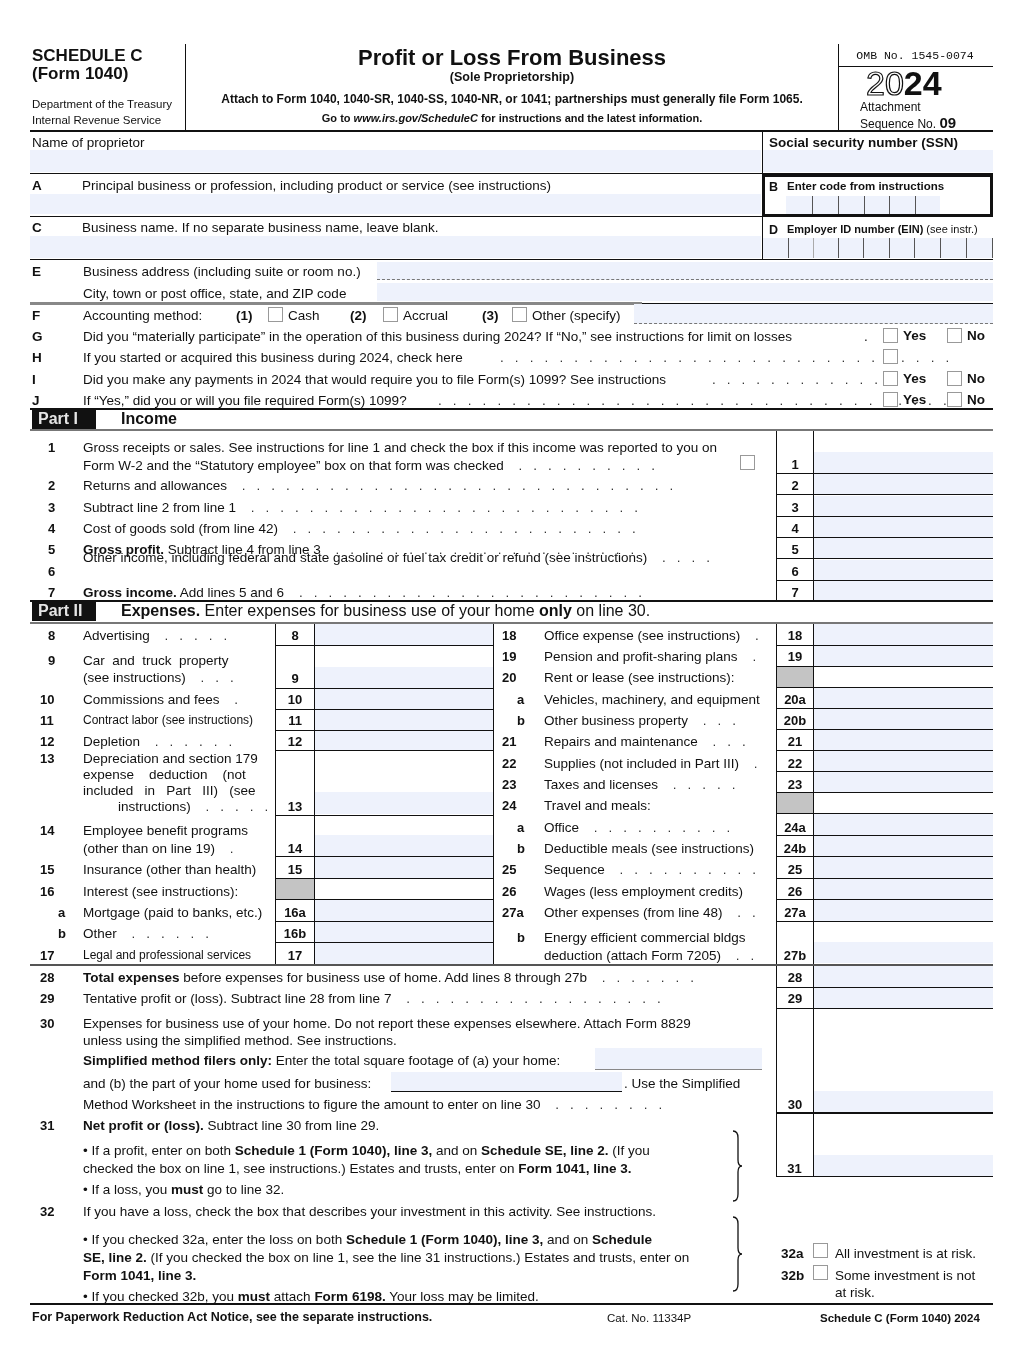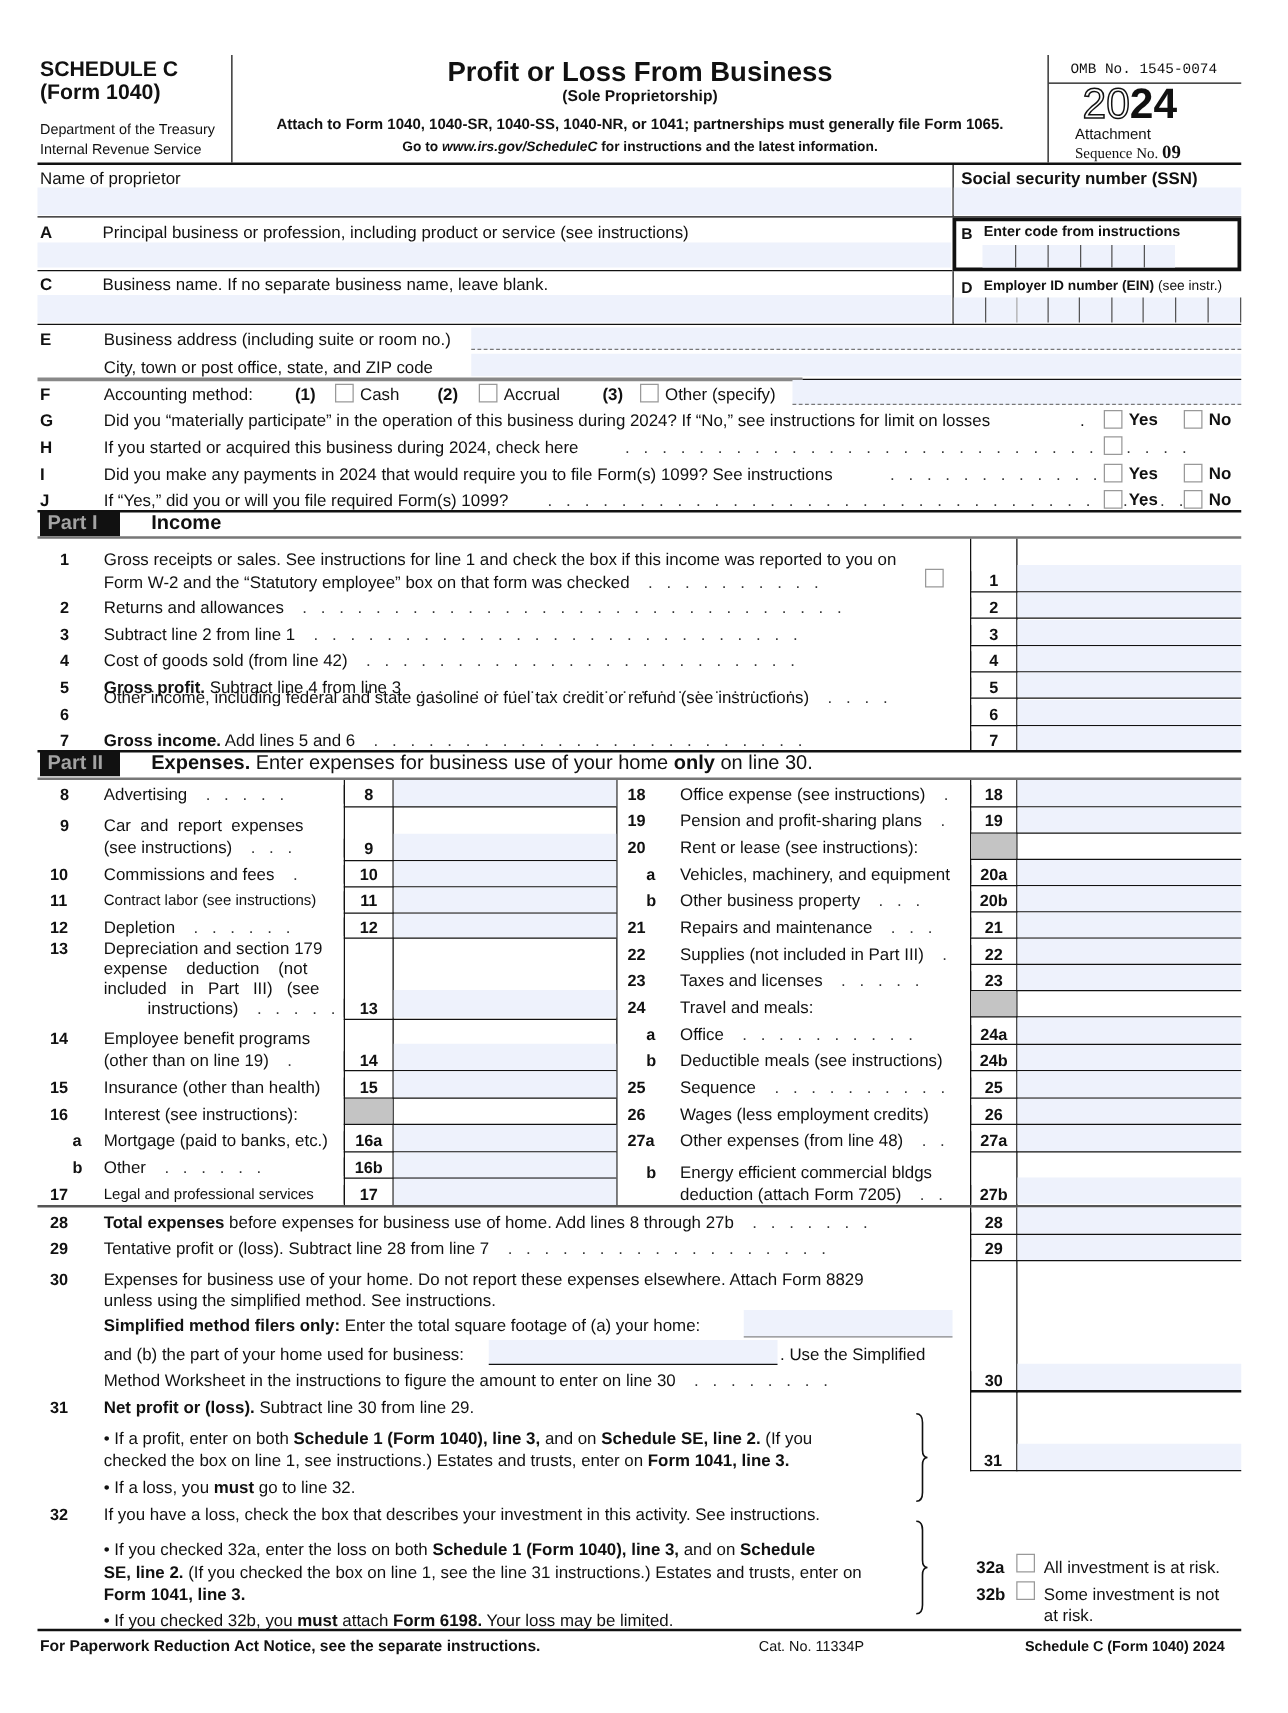--- a/index.html
+++ b/index.html
@@ -12,21 +12,21 @@
   .thin { height: 1px; }
   .thick { height: 2px; }
   .vline { position: absolute; width: 1px; background: #111; }
   .t13 { font-size: 13.5px; }
   .lnum { position: absolute; font-size: 13px; font-weight: bold; }
   .ltext { position: absolute; font-size: 13.5px; white-space: nowrap; }
   .cb { position: absolute; width: 15px; height: 15px; border: 1px solid #999; background: #fff; }
   .cblabel { position: absolute; font-size: 13.5px; font-weight: bold; }
   .lbox { position: absolute; font-size: 13px; font-weight: bold; text-align: center; border-left: 1px solid #111; }
   .inbox { position: absolute; background: #eef2fc; }
-  .partlabel { position: absolute; background: #111; color: #a3a3a3; font-weight: bold; font-size: 16px; padding: 1px 6px; }
+  .partlabel { position: absolute; background: #111; color: #e5e5e5; font-weight: bold; font-size: 16px; padding: 1px 6px; }
   .gray { position: absolute; background: #c4c4c4; }
 </style>
 </head>
 <body>
 
 <div>
   <div class="abs b" style="left:32px;top:46px;font-size:17px;">SCHEDULE C</div>
   <div class="abs b" style="left:32px;top:64px;font-size:17px;">(Form 1040)</div>
   <div class="abs" style="left:32px;top:98px;font-size:11.5px;">Department of the Treasury</div>
   <div class="abs" style="left:32px;top:114px;font-size:11.5px;">Internal Revenue Service</div>
@@ -35,21 +35,21 @@
   <div class="abs b" style="left:186px;width:652px;text-align:center;top:45px;font-size:22px;">Profit or Loss From Business</div>
   <div class="abs b" style="left:186px;width:652px;text-align:center;top:70px;font-size:12.5px;">(Sole Proprietorship)</div>
   <div class="abs b" style="left:186px;width:652px;text-align:center;top:92px;font-size:12px;">Attach to Form 1040, 1040-SR, 1040-SS, 1040-NR, or 1041; partnerships must generally file Form 1065.</div>
   <div class="abs b" style="left:186px;width:652px;text-align:center;top:112px;font-size:11px;"><span>Go to </span><span class="i">www.irs.gov/ScheduleC</span><span> for instructions and the latest information.</span></div>
   <div class="vline" style="left:838px;top:44px;height:86px;"></div>
 
   <div class="abs" style="left:839px;width:152px;text-align:center;top:49px;font-size:11.5px;font-family:Liberation Mono, monospace;">OMB No. 1545-0074</div>
   <div class="line thin" style="left:839px;width:154px;top:66px;"></div>
   <div class="abs" style="left:866px;top:65px;font-size:34px;line-height:36px;"><span style="color:#fff;-webkit-text-stroke:1.2px #111;">20</span><span class="b">24</span></div>
   <div class="abs" style="left:860px;top:100px;font-size:12px;">Attachment</div>
-  <div class="abs" style="left:860px;top:114px;font-size:12px;font-family:Liberation Serif, serif;"><span>Sequence No.</span> <span class="b" style="font-size:15px;">09</span></div>
+  <div class="abs" style="left:860px;top:114px;font-size:12px;"><span>Sequence No.</span> <span class="b" style="font-size:15px;">09</span></div>
   <div class="line thick" style="left:30px;width:963px;top:130px;"></div>
 </div>
 
 <div class="abs t13" style="left:32px;top:135px;">Name of proprietor</div>
 <input class="abs fill" style="left: 30px; top: 150px; width: 731px; height: 22px; border: none;" value="">
 <div class="vline" style="left:762px;top:131px;height:42px;"></div>
 <div class="abs b t13" style="left:769px;top:135px;">Social security number (SSN)</div>
 <input class="abs fill" style="left: 763px; top: 150px; width: 230px; height: 22px; border: none;" value="">
 <div class="line thin" style="left:30px;width:963px;top:173px;"></div>
 
@@ -194,21 +194,21 @@
 <div class="vline" style="left:776px;top:624px;height:340px;"></div>
 <div class="vline" style="left:813px;top:624px;height:340px;"></div>
 
 <div id="part2-rows">
     <div class="lnum" style="left: 48px; top: 628px;">8</div>
     <div class="ltext" style="left: 83px; top: 628px; font-size: 13.5px;"><span>Advertising</span><span style="letter-spacing: 11px; color: rgb(51, 51, 51);"> .....</span></div>
     <div class="lbox" style="left: 275px; top: 628px; width: 39px;">8</div>
     <input class="inbox" value="" style="left: 315px; top: 624px; width: 178px; height: 21px; border: none;">
     <div class="line thin" style="left: 275px; width: 218px; top: 645px;"></div>
     <div class="lnum" style="left: 48px; top: 653px;">9</div>
-    <div class="ltext" style="left: 83px; top: 653px; white-space: pre;"><span>Car  and  report  expenses</span></div>
+    <div class="ltext" style="left: 83px; top: 653px; white-space: pre;"><span>Car  and  truck  property</span></div>
     <div class="ltext" style="left: 83px; top: 670px; white-space: pre;"><span>(see instructions)</span><span style="letter-spacing: 11px; color: rgb(51, 51, 51);"> ...</span></div>
     <div class="lbox" style="left: 275px; top: 671px; width: 39px;">9</div>
     <input class="inbox" value="" style="left: 315px; top: 667px; width: 178px; height: 21px; border: none;">
     <div class="line thin" style="left: 275px; width: 218px; top: 688px;"></div>
     <div class="lnum" style="left: 40px; top: 692px;">10</div>
     <div class="ltext" style="left: 83px; top: 692px; font-size: 13.5px;"><span>Commissions and fees</span><span style="letter-spacing: 11px; color: rgb(51, 51, 51);"> .</span></div>
     <div class="lbox" style="left: 275px; top: 692px; width: 39px;">10</div>
     <input class="inbox" value="" style="left: 315px; top: 689px; width: 178px; height: 20px; border: none;">
     <div class="line thin" style="left: 275px; width: 218px; top: 709px;"></div>
     <div class="lnum" style="left: 40px; top: 713px;">11</div>

